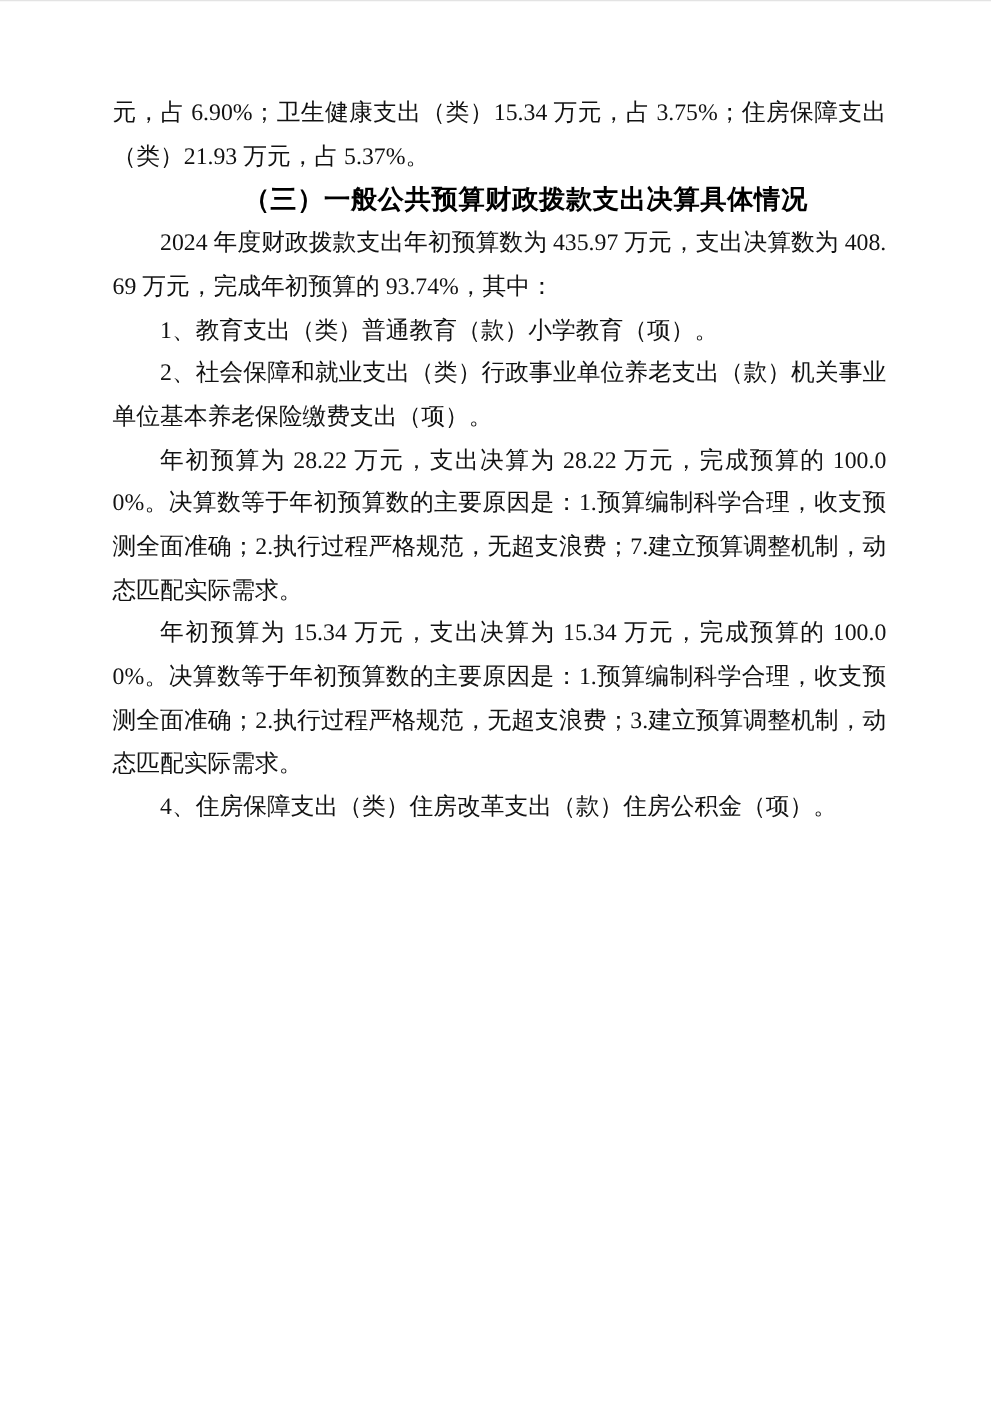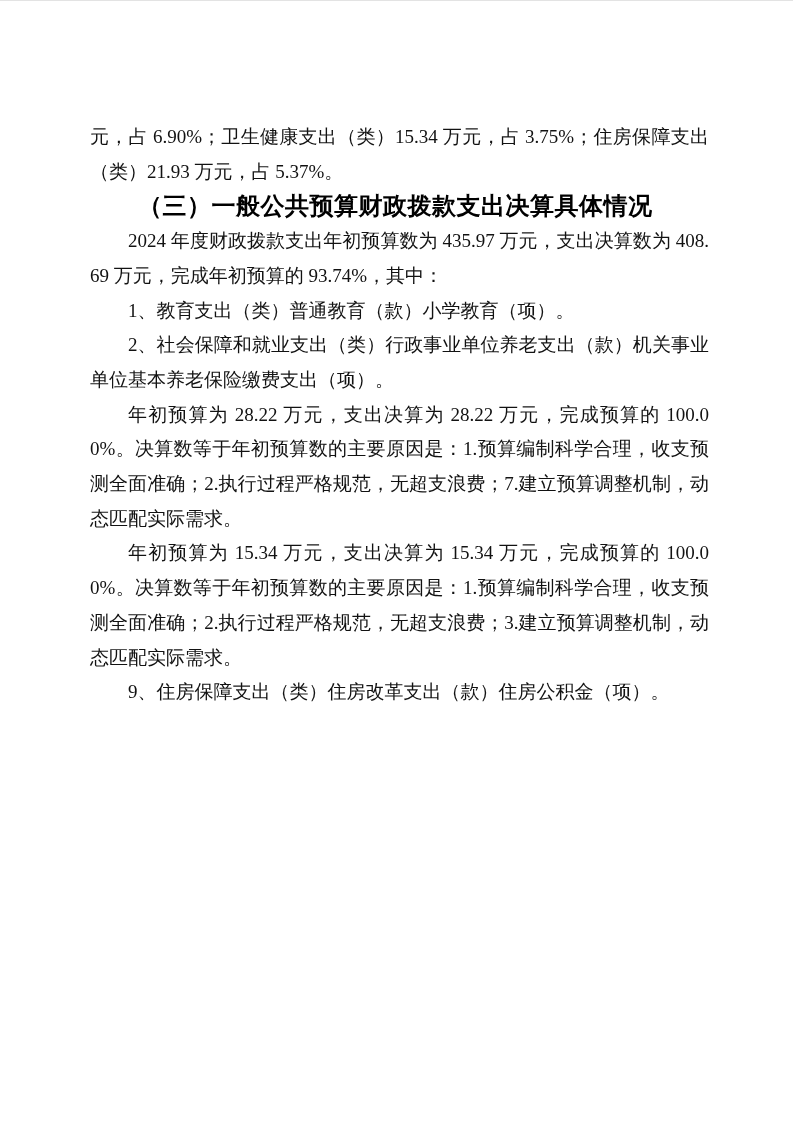--- a/index.html
+++ b/index.html
@@ -11,43 +11,43 @@
     width: 793px;
     height: 1122px;
     overflow: hidden;
   }
   .page {
     box-sizing: border-box;
     width: 793px;
     height: 1122px;
     background: #ffffff;
     border-top: 1px solid #e3e3e3;
-    padding: 119px 84px 0 90px;
+    padding: 73px 84px 0 90px;
   }
   .para {
     margin: 0;
     font-family: "Liberation Serif", "DejaVu Serif", serif;
     font-size: 19px;
     line-height: 34.7px;
     color: #121212;
     text-align: justify;
     text-indent: 2em;
     word-break: break-all;
   }
   .para.continuation {
     text-indent: 0;
   }
   .heading {
     margin: 0;
     font-family: "Liberation Sans", "DejaVu Sans", sans-serif;
-    font-size: 24px;
+    font-size: 21px;
     font-weight: 700;
     line-height: 34.7px;
     color: #000000;
-    text-align: left;
+    text-align: center;
     text-indent: 2em;
     letter-spacing: 0.5px;
   }
 </style>
 </head>
 <body>
 
 <div class="page">
 
   <p class="para continuation">元，占 6.90%；卫生健康支出（类）15.34 万元，占 3.75%；住房保障支出（类）21.93 万元，占 5.37%。</p>
@@ -59,17 +59,17 @@
   <p class="para">1、教育支出（类）普通教育（款）小学教育（项）。</p>
 
 
   <p class="para">2、社会保障和就业支出（类）行政事业单位养老支出（款）机关事业单位基本养老保险缴费支出（项）。</p>
 
   <p class="para">年初预算为 28.22 万元，支出决算为 28.22 万元，完成预算的 100.00%。决算数等于年初预算数的主要原因是：1.预算编制科学合理，收支预测全面准确；2.执行过程严格规范，无超支浪费；7.建立预算调整机制，动态匹配实际需求。</p>
 
 
   <p class="para">年初预算为 15.34 万元，支出决算为 15.34 万元，完成预算的 100.00%。决算数等于年初预算数的主要原因是：1.预算编制科学合理，收支预测全面准确；2.执行过程严格规范，无超支浪费；3.建立预算调整机制，动态匹配实际需求。</p>
 
-  <p class="para">9、住房保障支出（类）住房改革支出（款）住房公积金（项）。</p>
+  <p class="para">4、住房保障支出（类）住房改革支出（款）住房公积金（项）。</p>
 
 
 
 </div>
 
 </body></html>

